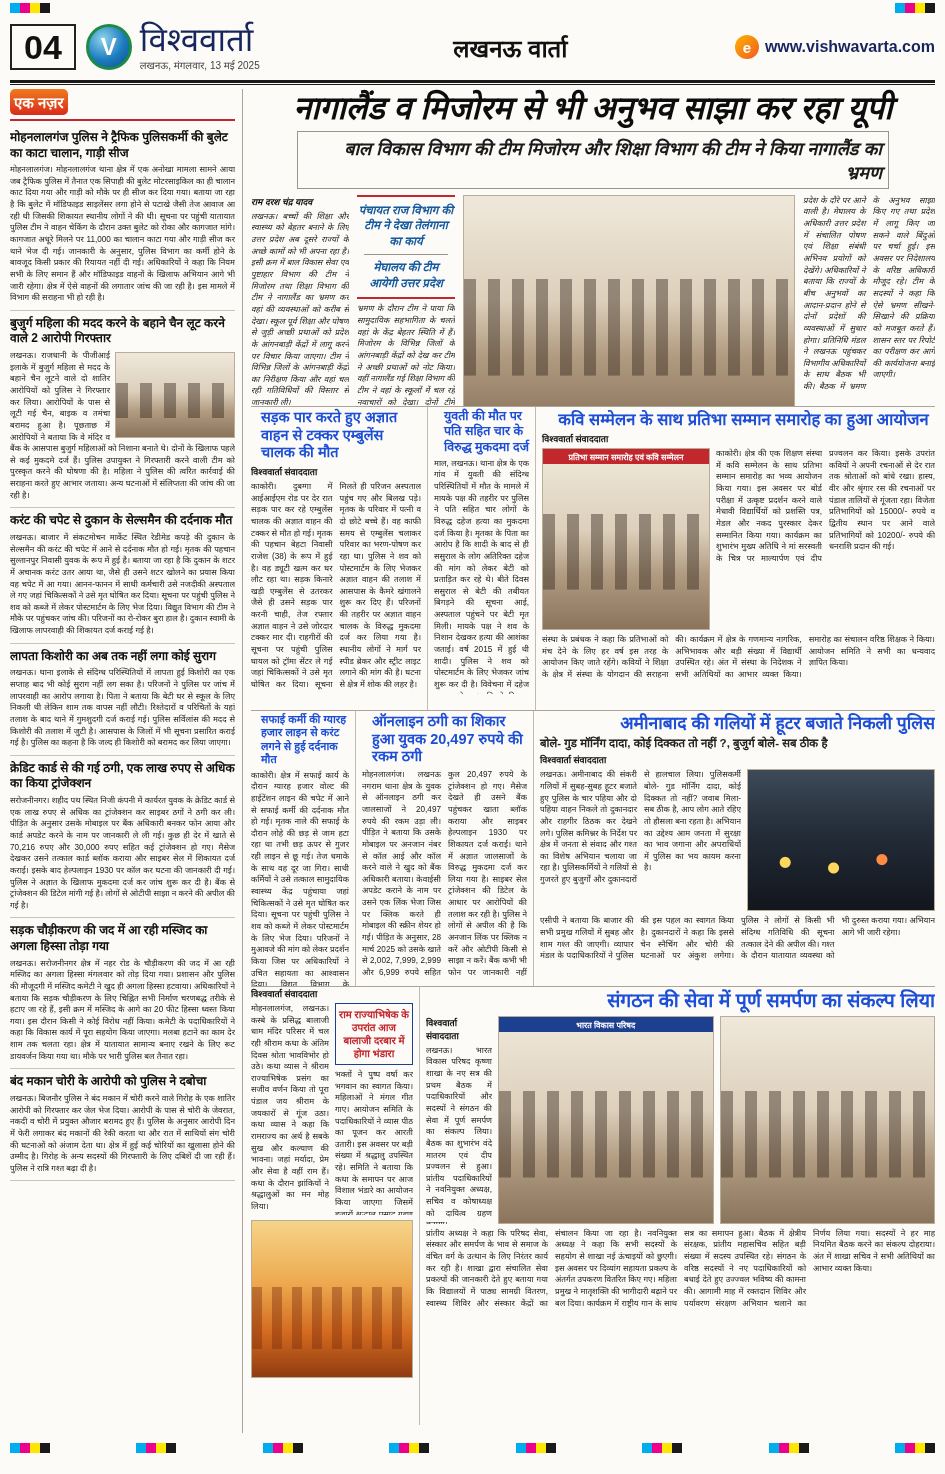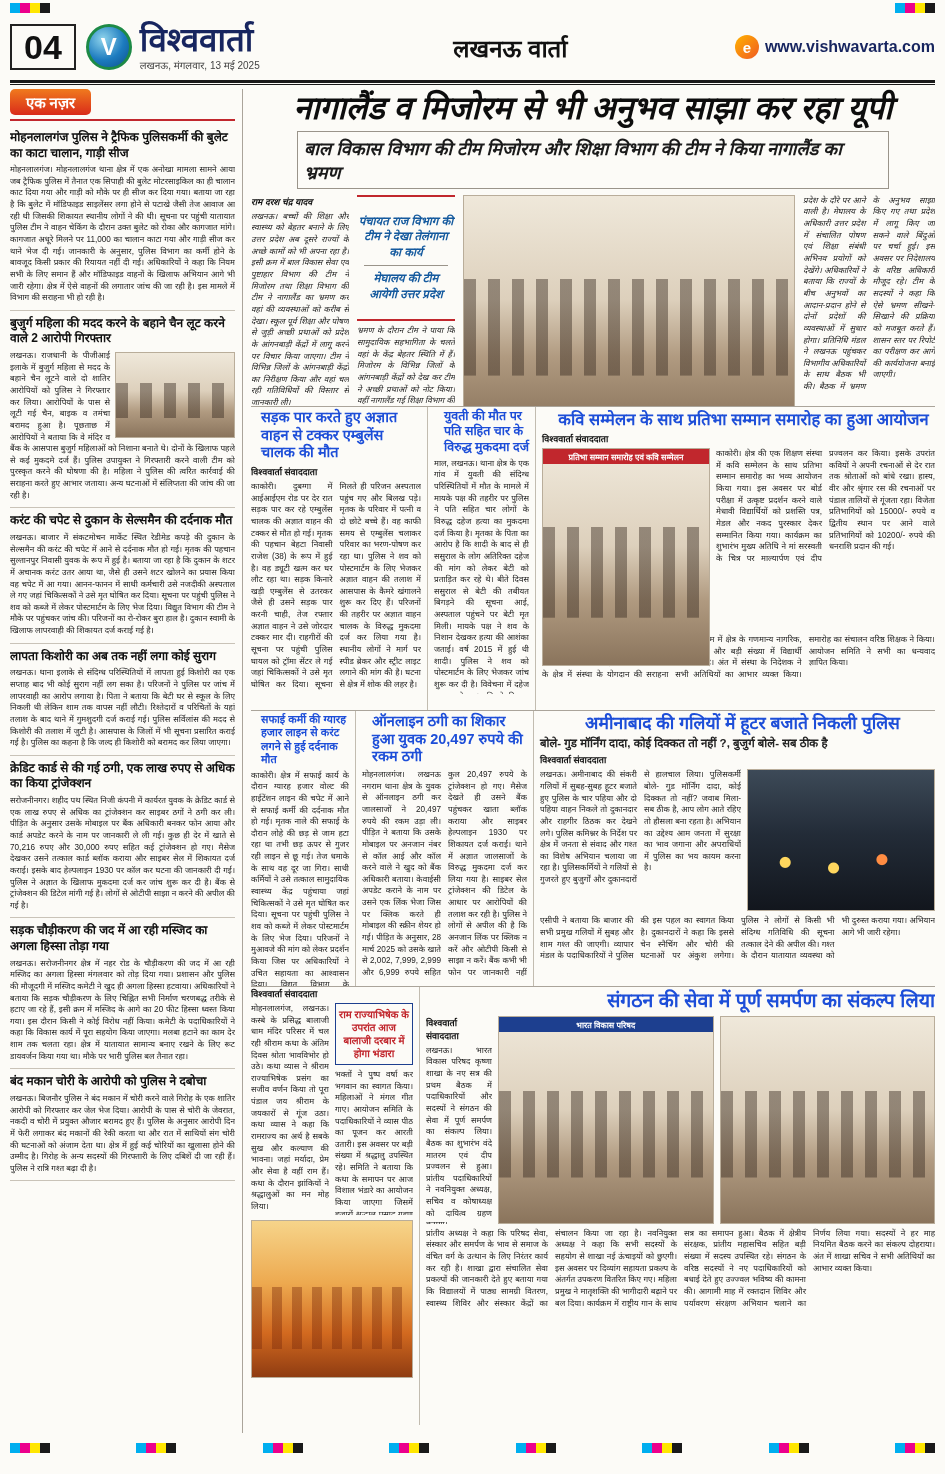--- a/index.html
+++ b/index.html
@@ -16,38 +16,38 @@
   .mark-group{display:flex;}
   .mark{width:10px;height:10px;display:inline-block;}
 
   
   .header{display:flex;align-items:center;padding:2px 10px 4px 10px;height:64px;}
   .page-num{font-size:34px;font-weight:800;border:2px solid #222;padding:4px 12px;line-height:1;color:#111;}
   .brand{display:flex;align-items:center;gap:8px;margin-left:10px;flex:1;}
   .logo{width:46px;height:46px;border-radius:50%;color:#fff;display:flex;align-items:center;justify-content:center;
     font-weight:800;font-size:24px;background:radial-gradient(circle at 35% 30%,#8fd4ec,#1c7bbf 55%,#0d4f8b);
     border:3px solid #1d8a46;}
-  .masthead{font-size:33px;font-weight:700;color:#17255f;line-height:1;}
+  .masthead{font-size:33px;font-weight:400;color:#17255f;line-height:1;}
   .dateline{font-size:10px;color:#444;margin-top:2px;}
   .section-title{font-size:24px;font-weight:800;color:#111;flex:1;text-align:center;}
   .site{display:flex;align-items:center;gap:6px;justify-content:flex-end;flex:1;}
   .e-badge{width:24px;height:24px;border-radius:50%;background:linear-gradient(135deg,#ffb300,#f05a22);
     color:#fff;font-weight:800;display:flex;align-items:center;justify-content:center;font-size:15px;}
   .site-url{font-size:16px;font-weight:700;color:#17255f;}
   .header-rule{margin:0 10px;border-top:3px solid #1a1a1a;border-bottom:1px solid #1a1a1a;height:5px;}
 
   
   .content{display:flex;padding:4px 10px 0 10px;height:1348px;overflow:hidden;}
   .sidebar{width:233px;border-right:1px solid #aaa49a;padding-right:7px;overflow:hidden;}
   .main{flex:1;padding-left:8px;overflow:hidden;}
 
   
   .ek-nazar-wrap{border-bottom:2px solid #c1272d;padding-bottom:4px;margin-bottom:4px;}
   .ek-nazar{display:inline-block;background:linear-gradient(180deg,#f07a1e,#d92b1a);color:#fff;
-    font-size:15px;font-weight:800;padding:3px 16px;border-radius:5px;font-family:Liberation Serif, serif;}
+    font-size:15px;font-weight:800;padding:3px 4px;border-radius:5px;}
   .sb-story{border-bottom:1px solid #c9c3b8;padding:3px 0 6px 0;overflow:hidden;}
   .sb-story h3{font-size:12px;font-weight:700;line-height:1.3;margin:2px 0 3px 0;color:#101010;}
   .body-text{font-size:8.2px;line-height:1.42;text-align:justify;color:#1c1c1c;margin:0;}
   .sb-photo{float:right;width:120px;height:86px;margin:2px 0 3px 5px;}
 
   
   .photo{border:1px solid #b9ad9a;position:relative;overflow:hidden;
     background:
       repeating-linear-gradient(90deg, rgba(55,42,32,.45) 0 12px, rgba(55,42,32,0) 12px 24px),
       linear-gradient(180deg,#efe8da 0%,#ddd0bc 45%,#b09a80 70%,#8a745c 100%);
@@ -62,28 +62,28 @@
       radial-gradient(circle at 72% 64%, #ff8c42 0 5px, rgba(255,140,66,0) 6px),
       linear-gradient(180deg,#3d4a58 0%,#232c38 45%,#12161d 100%);}
   .photo-katha{background:
       repeating-linear-gradient(90deg, rgba(120,40,10,.4) 0 10px, rgba(120,40,10,0) 10px 20px),
       linear-gradient(180deg,#f6d48a 0%,#eda94f 40%,#d2691f 72%,#8f3c12 100%);
     background-size:100% 40%,100% 100%;background-position:0 70%,0 0;background-repeat:no-repeat;}
 
   
   .lead{height:318px;border-bottom:1px solid #aaa49a;overflow:hidden;font-style:italic;}
   .lead-headline{font-size:32px;font-weight:800;text-align:center;line-height:1.12;margin:2px 0 4px 0;color:#0d0d0d;}
-  .lead-sub{border:1px solid #9a948a;font-size:18px;font-weight:700;text-align:left;
+  .lead-sub{border:1px solid #9a948a;font-size:18px;font-weight:700;text-align:right;
     padding:4px 6px;margin:0 46px 6px 46px;color:#1b1b1b;}
   .lead-cols{display:flex;gap:8px;height:232px;overflow:hidden;}
   .lead-col1{width:98px;overflow:hidden;}
   .lead-col2{width:98px;overflow:hidden;}
   .byline{font-size:9px;font-weight:700;margin:0 0 3px 0;color:#111;}
   .lead-box{border-top:2px solid #c1272d;border-bottom:2px solid #c1272d;color:#155a9e;font-weight:700;
-    font-size:11.5px;text-align:center;line-height:1.35;padding:17px 1px;margin-bottom:4px;}
+    font-size:11.5px;text-align:center;line-height:1.35;padding:6px 1px;margin-bottom:4px;}
   .lead-box .bx-div{border-top:1px solid #9a948a;margin:5px 6px;}
   .lead-photo{width:332px;height:232px;}
   .lead-right{flex:1;column-count:2;column-gap:7px;overflow:hidden;}
 
   
   .story-h{font-weight:700;line-height:1.22;color:#1d4ed8;margin:2px 0 3px 10px;}
   .cols-2{column-count:2;column-gap:7px;overflow:hidden;}
   .cols-3{column-count:3;column-gap:7px;overflow:hidden;}
   .cols-4{column-count:4;column-gap:7px;overflow:hidden;}
 
@@ -91,34 +91,34 @@
   .row2{display:flex;height:304px;border-bottom:1px solid #aaa49a;overflow:hidden;}
   .st-ambulance{width:176px;padding-right:6px;overflow:hidden;}
   .st-ambulance .story-h{font-size:14.5px;}
   .st-ambulance .cols-2{height:234px;}
   .st-yuvati{width:108px;border-left:1px solid #c2bcb0;padding:0 6px;overflow:hidden;}
   .st-yuvati .story-h{font-size:12.5px;}
   .st-yuvati .body-text{height:236px;overflow:hidden;}
   .st-kavi{flex:1;border-left:1px solid #c2bcb0;padding-left:6px;overflow:hidden;}
   .st-kavi .story-h{font-size:16.5px;text-align:center;}
   .kavi-top{display:flex;gap:6px;height:182px;}
-  .kavi-photo{width:168px;height:218px;}
+  .kavi-photo{width:168px;height:182px;}
   .kavi-top .cols-2{flex:1;height:182px;}
   .kavi-bottom{height:72px;margin-top:4px;}
 
   
   .row3{display:flex;height:276px;border-bottom:1px solid #aaa49a;overflow:hidden;}
   .st-safai{width:104px;padding-right:6px;overflow:hidden;}
   .st-safai .story-h{font-size:11px;}
   .st-safai .body-text{height:216px;overflow:hidden;}
   .st-online{width:178px;border-left:1px solid #c2bcb0;padding:0 6px;overflow:hidden;}
   .st-online .story-h{font-size:14.5px;}
   .st-online .cols-2{height:212px;}
   .st-amin{flex:1;border-left:1px solid #c2bcb0;padding-left:6px;overflow:hidden;}
-  .st-amin .story-h{font-size:17.5px;text-align:center;margin-bottom:1px;}
+  .st-amin .story-h{font-size:17.5px;text-align:right;margin-bottom:1px;}
   .amin-deck{font-size:11.5px;font-weight:700;text-align:left;margin:0 0 3px 0;color:#222;}
   .amin-top{display:flex;gap:6px;height:142px;}
   .amin-top .cols-2{flex:1;height:142px;}
   .amin-photo{width:188px;height:142px;}
   .amin-bottom{height:64px;margin-top:4px;}
 
   
   .row4{display:flex;height:438px;overflow:hidden;}
   .st-katha{width:168px;padding-right:6px;overflow:hidden;}
   .st-katha .story-h{font-size:15.5px;text-align:center;}

